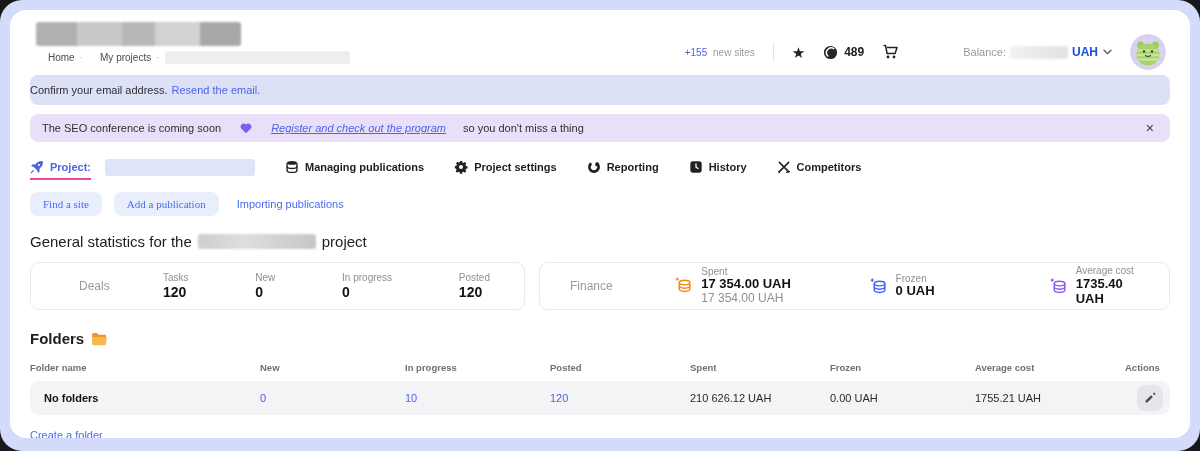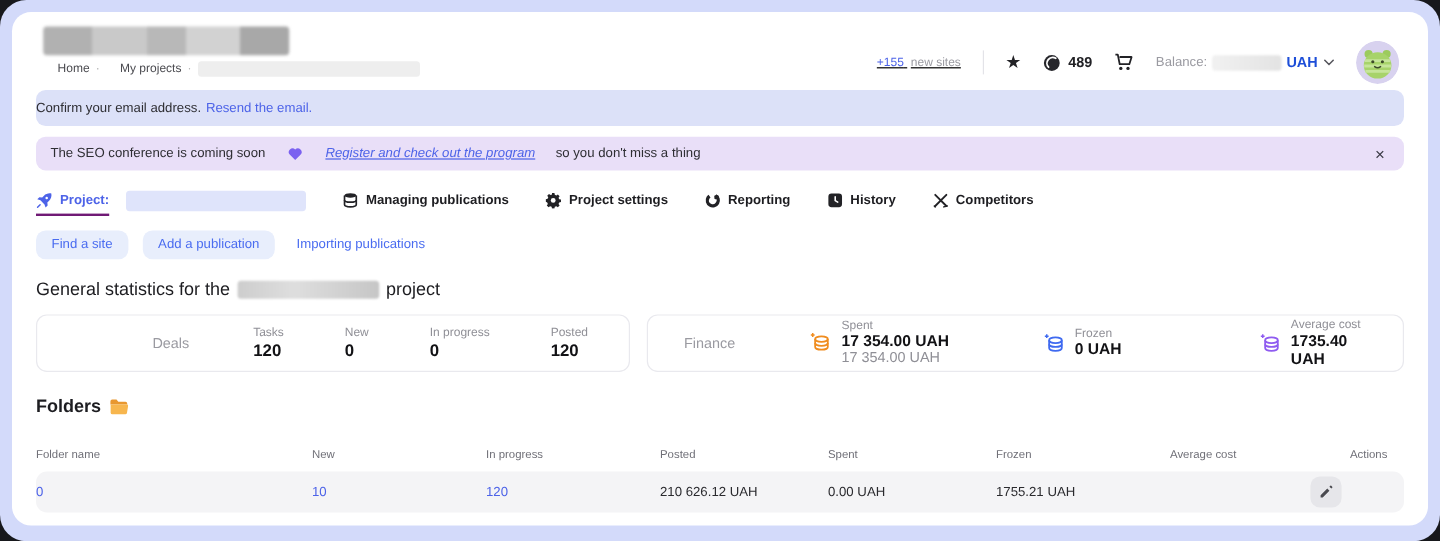--- a/index.html
+++ b/index.html
@@ -34,28 +34,28 @@
   .redact-project { width:150px; height:17px; background:#dfe4fb; margin-left:8px; }
   .redact-heading { width:118px; height:15px; background:linear-gradient(90deg,#cdcdcd,#dedede 40%,#c6c6c6); filter:blur(1px); margin:0 6px; }
 
   
   .header { display:flex; justify-content:space-between; align-items:flex-start; height:46px; }
   .logo-wrap { padding-left:6px; }
   .breadcrumb { font-size:10px; color:#4b4b50; margin-top:5px; display:flex; align-items:center; gap:5px; }
   .breadcrumb a { color:#4b4b50; text-decoration:none;margin-left:12px; }
   .crumb-sep { color:#b3b3b3; }
   .header-right { display:flex; align-items:center; gap:18px; margin-top:12px; padding-right:4px; }
-  .new-sites { font-size:10px; white-space:nowrap; cursor:pointer;text-decoration:underline; }
+  .new-sites { font-size:10px; white-space:nowrap; cursor:pointer; }
   .new-sites .count { color:#4d63e8; }
   .new-sites .suffix { color:#9a9aa1; margin-left:3px; }
   .v-divider { width:1px; height:20px; background:#e3e3e8; }
   .hdr-icon { display:inline-flex; align-items:center; justify-content:center; cursor:pointer; }
   .star-glyph { font-size:15px; color:#222226; line-height:1; }
   .counter { display:flex; align-items:center; gap:6px; font-size:12px; font-weight:bold; color:#222226; cursor:pointer; }
-  .balance { display:flex; align-items:center; font-size:11px; color:#9a9aa1; cursor:pointer; white-space:nowrap; }
+  .balance { display:flex; align-items:center; font-size:11px; color:#9a9aa1; cursor:pointer; white-space:nowrap;margin-left:46px; }
   .balance b { color:#1d4ed8; font-size:12px; }
   .balance .chev { margin-left:5px; display:inline-flex; }
   .avatar { width:36px; height:36px; border-radius:50%; overflow:hidden; cursor:pointer; flex:0 0 auto; }
 
   
   .banner-email {
     margin-top:7px; height:30px; border-radius:8px;
     background:#dce1f8;
     display:flex; align-items:center; justify-content:flex-start;
     font-size:11px; color:#2e2e33;
@@ -70,42 +70,42 @@
   }
   .banner-seo .seo-text { display:flex; align-items:center; gap:17px; flex:1; }
   .banner-seo a { color:#4d63e8; text-decoration:underline;font-style:italic; }
   .banner-close { font-size:14px; color:#3a3a45; cursor:pointer; padding:0 4px; line-height:1; }
   .heart { display:inline-flex; margin:0 2px; }
 
   
   .tabs { display:flex; align-items:center; gap:30px; margin-top:13px; height:24px; }
   .tab { display:flex; align-items:center; gap:6px; font-size:11px; font-weight:bold; color:#1d1d21; cursor:pointer; white-space:nowrap; }
   .tab .ico { display:inline-flex; }
-  .tab-active-inner { display:flex; align-items:center; gap:6px; border-bottom:2px solid #701a75; padding-bottom:4px; margin-bottom:-6px; }
+  .tab-active-inner { display:flex; align-items:center; gap:6px; border-bottom:2px solid #ec4899; padding-bottom:4px; margin-bottom:-6px; }
   .tab-active-inner .lbl { color:#4d63e8; }
 
   
   .toolbar { display:flex; align-items:center; gap:12px; margin-top:13px; }
   .btn-soft {
     background:#e8eefc; color:#4a6cf0; border:none; cursor:pointer;
-    font-family:Liberation Sans, sans-serif;
+    font-family:Liberation Serif, serif;
     font-size:11px; padding:6px 13px; border-radius:8px;
   }
   .link-plain { font-size:11px; color:#4a6cf0; text-decoration:none; cursor:pointer; margin-left:6px; }
 
   
   .stats-heading { margin-top:17px; font-size:15px; font-weight:normal; color:#1d1d21; display:flex; align-items:center; }
 
   
   .cards { display:flex; gap:14px; margin-top:12px; }
   .card { border:1px solid #e9e9ee; border-radius:9px; height:48px; display:flex; align-items:center; background:#fff; }
   .card-deals { width:521px; padding:0 34px 0 48px; }
   .card-finance { flex:1; padding:0 20px 0 30px; }
   .card-label { font-size:12px; color:#9a9aa1; }
-  .card-deals .card-label { width:84px;margin-left:48px; }
+  .card-deals .card-label { width:84px; }
   .card-finance .card-label { width:110px; }
   .deal-stats { display:flex; flex:1; justify-content:space-between; }
   .stat { display:flex; flex-direction:column; }
   .stat .s-label { font-size:10px; color:#8f8f96; }
   .stat .s-value { font-size:14px; font-weight:bold; color:#121215; margin-top:1px; }
   .fin-group { display:flex; align-items:center; gap:8px; }
   .fin-group .ico { display:inline-flex; flex:0 0 auto; }
   .fin-spent { width:205px; }
   .fin-frozen { width:190px; }
   .fin-text { display:flex; flex-direction:column; line-height:1.15; }
@@ -113,21 +113,21 @@
   .fin-text .s-value { font-size:13px; font-weight:bold; color:#121215; }
   .fin-text .s-sub { font-size:12px; color:#8f8f96; }
 
   
   .folders-title { margin-top:20px; font-size:15px; font-weight:bold; color:#1d1d21; display:flex; align-items:center; gap:7px; }
   .table-head, .table-row {
     display:grid;
     grid-template-columns:230px 145px 145px 140px 140px 145px 150px 1fr;
     align-items:center;
   }
-  .table-head { margin-top:27px; font-size:9.5px; font-weight:normal; color:#6f6f77; }
+  .table-head { margin-top:15px; font-size:9.5px; font-weight:bold; color:#6f6f77; }
   .table-head .th-actions { text-align:left; padding-right:10px; }
   .table-row {
     margin-top:8px; height:34px; background:#f4f4f6; border-radius:9px;
     font-size:11px; color:#2a2a2e;
   }
   .table-row .cell-name { font-weight:bold; color:#121215; padding-left:14px; }
   .table-row a { color:#4d63e8; text-decoration:none; cursor:pointer; }
   .edit-btn {
     justify-self:end; margin-right:7px;
     width:26px; height:26px; border-radius:8px; border:none; cursor:pointer;
@@ -386,20 +386,21 @@
       <span>New</span>
       <span>In progress</span>
       <span>Posted</span>
       <span>Spent</span>
       <span>Frozen</span>
       <span>Average cost</span>
       <span class="th-actions">Actions</span>
     </div>
 
     <div class="table-row">
+      <span class="cell-name">No folders</span>
       <a>0</a>
       <a>10</a>
       <a>120</a>
       <span>210 626.12 UAH</span>
       <span>0.00 UAH</span>
       <span>1755.21 UAH</span>
       <button class="edit-btn">
         <svg width="12" height="12" viewBox="0 0 16 16">
           <path d="M2 11.6V14h2.4l7.4-7.4-2.4-2.4L2 11.6zM13.9 4.2l-2.1-2.1 1-1a.8.8 0 0 1 1.1 0l1 1a.8.8 0 0 1 0 1.1l-1 1z" fill="#4a4a50"></path>
         </svg>

